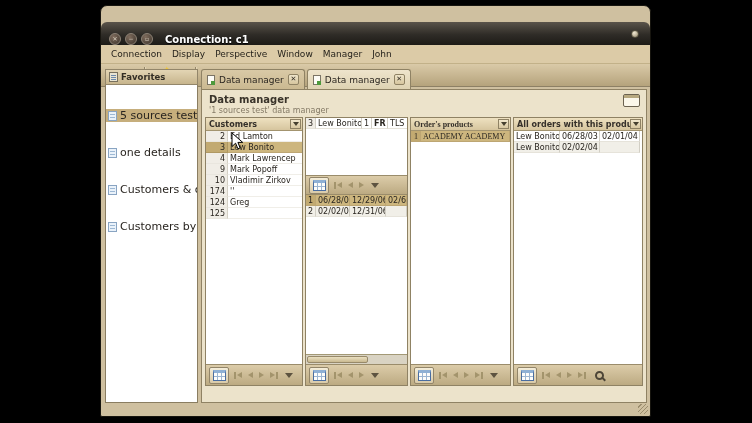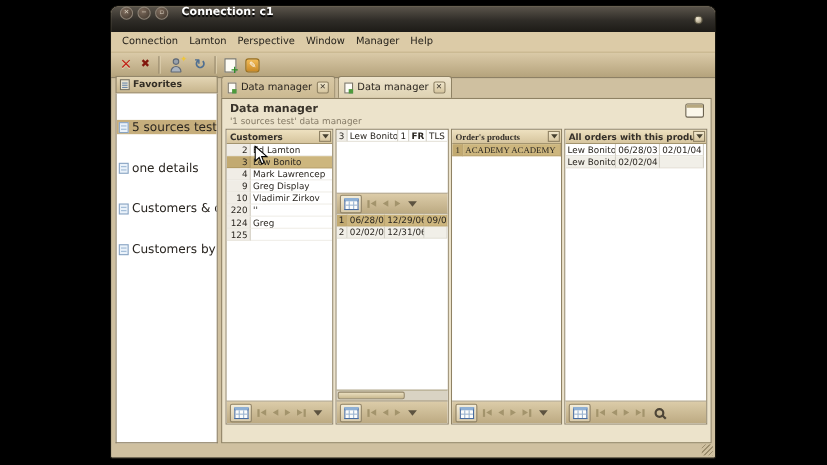--- a/index.html
+++ b/index.html
@@ -6,21 +6,21 @@
   html,body { width:752px; height:423px; background:#000; overflow:hidden; position:relative;
               font-family:"DejaVu Sans", sans-serif; }
 
   
   .window { position:absolute; left:100px; top:5px; width:551px; height:412px;
             background:#cfc0a0; border:1px solid #17150f; border-radius:7px 7px 2px 2px;
             box-shadow:0 3px 10px rgba(0,0,0,.7); }
 
   .titlebar { height:23px; border-radius:6px 6px 0 0;
               background:linear-gradient(#5a544b,#2f2c27 55%,#1d1b17);
-              display:flex; align-items:flex-start; padding:0 8px; position:relative; }
+              display:flex; align-items:flex-end; padding:0 8px; position:relative;margin-top:16px; }
   .winbtn { width:12px; height:12px; border-radius:50%; margin-right:4px;
             background:radial-gradient(circle at 35% 30%, #7f6c5d, #3c332a);
             border:1px solid #8d postponed; border:1px solid #8d8275;
             color:#d9d0c0; font-size:6px; line-height:10px; text-align:center; }
   .title-text { color:#ffffff; font-weight:bold; font-size:10px; margin-left:8px;
                 text-shadow:0 1px 1px #000; }
   .title-dot { position:absolute; right:11px; top:8px; width:8px; height:8px; border-radius:50%;
                background:radial-gradient(circle at 35% 30%, #f2ead4, #93876c); border:1px solid #55503f; }
 
   .menubar { height:19px; background:#dccba7; display:flex; align-items:center; padding-left:5px;
@@ -158,25 +158,25 @@
   <div class="titlebar">
     <div class="winbtn">✕</div>
     <div class="winbtn">−</div>
     <div class="winbtn">▫</div>
     <span class="title-text">Connection: c1</span>
     <div class="title-dot"></div>
   </div>
 
   <div class="menubar">
     <span class="menu-item">Connection</span>
-    <span class="menu-item">Lamton</span>
+    <span class="menu-item">Display</span>
     <span class="menu-item">Perspective</span>
     <span class="menu-item">Window</span>
     <span class="menu-item">Manager</span>
-    <span class="menu-item">Help</span>
+    <span class="menu-item">John</span>
   </div>
 
   <div class="toolbar">
     <span class="tb-x">✕</span>
     <span class="tb-x2">✖</span>
     <span class="tb-sep"></span>
     <span class="tb-user">
       <span class="head"></span>
         <span class="body"></span>
         <span class="spark">✦</span>
@@ -249,28 +249,28 @@
           <div class="trow selected">
             <div class="cid">3</div>
             <div class="cname">Lew Bonito</div>
           </div>
           <div class="trow">
             <div class="cid">4</div>
             <div class="cname">Mark Lawrencep</div>
           </div>
           <div class="trow">
             <div class="cid">9</div>
-            <div class="cname">Greg Display</div>
+            <div class="cname">Mark Popoff</div>
           </div>
           <div class="trow">
             <div class="cid">10</div>
             <div class="cname">Vladimir Zirkov</div>
           </div>
           <div class="trow">
-            <div class="cid">220</div>
+            <div class="cid">174</div>
             <div class="cname">''</div>
           </div>
           <div class="trow">
             <div class="cid">124</div>
             <div class="cname">Greg</div>
           </div>
           <div class="trow">
             <div class="cid">125</div>
             <div class="cname"></div>
           </div>
@@ -321,21 +321,21 @@
           <span class="navbtn">
               <span class="tr"></span>
             </span>
           <span class="nav-dd"></span>
         </div>
         <div class="col-body">
           <div class="trow sel">
             <div class="dcell did w10">1</div>
             <div class="dcell w34">06/28/03</div>
             <div class="dcell w36">12/29/06</div>
-            <div class="dcell wfx">09/0</div>
+            <div class="dcell wfx">02/6</div>
           </div>
           <div class="trow alt">
             <div class="dcell did w10">2</div>
             <div class="dcell w34">02/02/04</div>
             <div class="dcell w36">12/31/06</div>
             <div class="dcell wfx"></div>
           </div>
         </div>
         <div class="hscroll">
           <div class="hthumb"></div>

